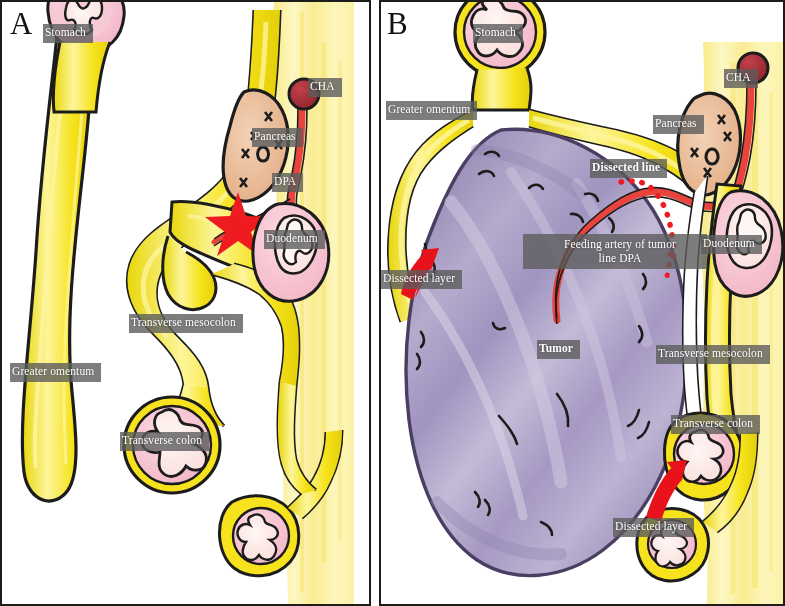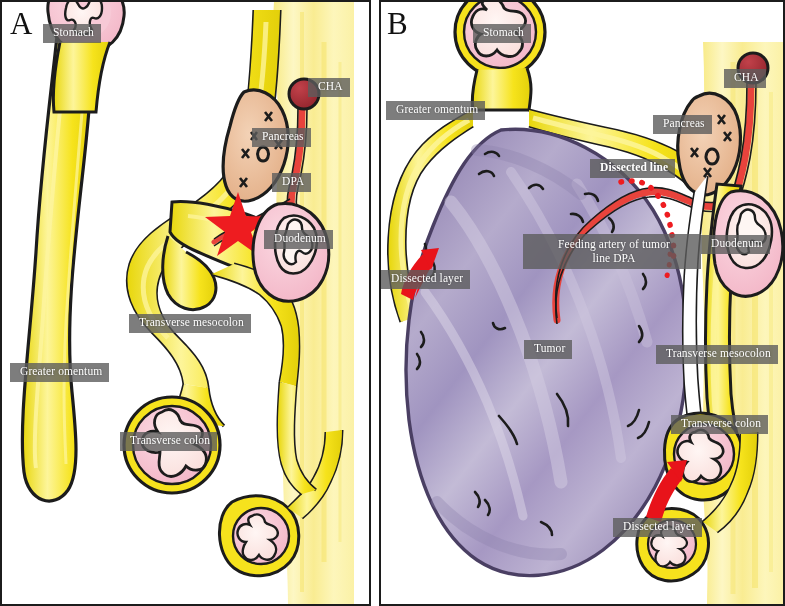--- a/index.html
+++ b/index.html
@@ -16,21 +16,21 @@
   .panel-letter{position:absolute;font-size:31px;color:#111;
         font-family:"Liberation Serif","DejaVu Serif",serif;z-index:40;
         line-height:1;}
 
   
   .lab{position:absolute;z-index:35;
        background:rgba(92,92,92,0.80);
        color:#ffffff;
        font-family:"Liberation Serif","DejaVu Serif",serif;
        font-size:11.5px;line-height:13.5px;
-       padding:2px 7px 3px 10px;
+       padding:2px 7px 3px 2px;
        white-space:nowrap;text-align:center;
        letter-spacing:.1px;
        text-shadow:0 0 2px rgba(0,0,0,.35);}
   .lab.two{white-space:normal;line-height:14px;}
 
   svg.art{position:absolute;left:0;top:0;}
 </style>
 </head>
 <body>
 
@@ -478,26 +478,26 @@
     </svg>
 
     <div class="panel-letter" style="left:6px;top:6px;">B</div>
 
     <div class="lab" style="left:92px;top:22px;">Stomach</div>
     <div class="lab" style="left:5px;top:99px;">Greater omentum</div>
     <div class="lab" style="left:343px;top:67px;">CHA</div>
     <div class="lab" style="left:272px;top:113px;">Pancreas</div>
     <div class="lab" style="left:209px;top:157px;font-weight:bold;">Dissected line</div>
 
-    <div class="lab two" style="left:142px;top:232px;width:162px;padding:3px 6px 4px 10px;">
+    <div class="lab two" style="left:142px;top:232px;width:162px;padding:3px 6px 4px 16px;">
       <span>Feeding artery of tumor</span><br>
       <span>line DPA</span>
     </div>
 
     <div class="lab" style="left:320px;top:233px;">Duodenum</div>
     <div class="lab" style="left:0px;top:268px;">Dissected layer</div>
-    <div class="lab" style="left:143px;top:338px;">Tumor</div>
+    <div class="lab" style="left:156px;top:338px;font-weight:bold;">Tumor</div>
     <div class="lab" style="left:275px;top:343px;">Transverse mesocolon</div>
     <div class="lab" style="left:290px;top:413px;">Transverse colon</div>
     <div class="lab" style="left:232px;top:516px;">Dissected layer</div>
   </div>
 
 </div>
 
 </body></html>

